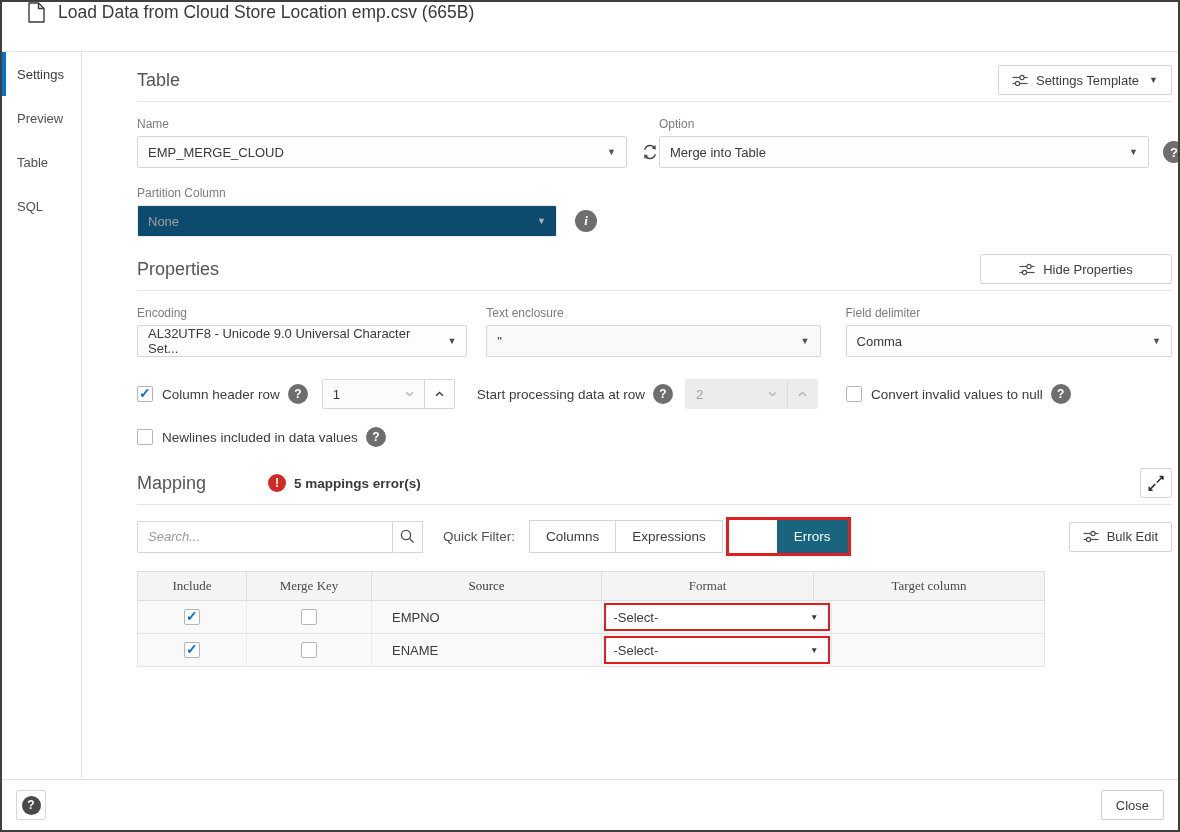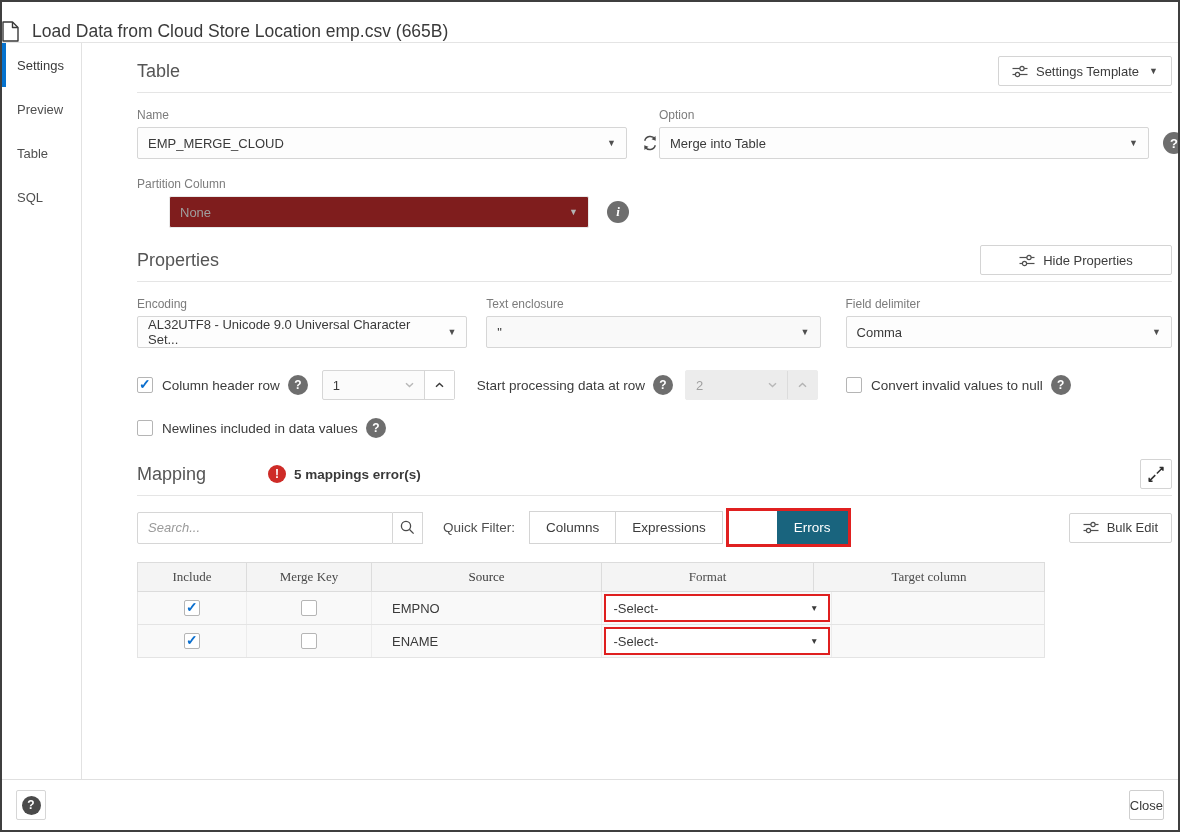--- a/index.html
+++ b/index.html
@@ -1,20 +1,20 @@
 <!DOCTYPE html>
 <html><head>
 <meta charset="utf-8">
 <style>
   * { box-sizing: border-box; margin: 0; padding: 0; }
   body { background: #fff; font-family: "Liberation Sans", sans-serif; }
   .window { width: 1180px; height: 832px; border: 2px solid #3f3f3f; background: #fff; display: flex; flex-direction: column; }
 
   
-  .titlebar { height: 41px; border-bottom: 1px solid #e4e4e4; display: flex; align-items: flex-end; gap: 13px; flex: 0 0 auto; }
+  .titlebar { height: 50px; border-bottom: 1px solid #e4e4e4; display: flex; align-items: flex-start; padding-left: 26px; gap: 13px; flex: 0 0 auto; }
   .titlebar h1 { font-size: 17.5px; font-weight: 400; color: #3a3a3a; }
 
   
   .bodyrow { flex: 1 1 auto; display: flex; min-height: 0; gap: 36px; }
   .sidebar { width: 80px; border-right: 1px solid #e2e2e2; flex: 0 0 auto; }
   .side-item { height: 44px; display: flex; align-items: center; padding-left: 11px; font-size: 13px; color: #4f4f4f; border-left: 4px solid transparent; cursor: pointer; }
   .side-item.active { border-left-color: #0572ce; color: #3a3a3a; }
 
   .content { flex: 1 1 auto; padding: 12px 6px 0 19px; overflow: hidden; }
 
@@ -23,21 +23,21 @@
   .divider { border-bottom: 1px solid #e5e5e5; margin-top: 5px; }
 
   .btn { display: inline-flex; align-items: center; gap: 8px; background: #fff; border: 1px solid #d4d4d4; height: 30px; padding: 0 13px; font-size: 13px; color: #3c3c3c; border-radius: 2px; cursor: pointer; white-space: nowrap; }
   .btn .caret { font-size: 9px; color: #4a4a4a; margin-left: 2px; }
 
   .field-label { font-size: 12px; color: #7c7c7c; margin: 15px 0 5px; }
   .muted-label { color: #9a9a9a; }
 
   .dd { position: relative; height: 32px; border: 1px solid #d6d6d6; background: #fdfdfd; display: flex; align-items: center; padding: 0 28px 0 10px; font-size: 13px; color: #3a3a3a; border-radius: 2px; cursor: pointer; }
   .dd::after { content: "▼"; position: absolute; right: 10px; top: 50%; transform: translateY(-52%); font-size: 9px; color: #4f4f4f; }
-  .dd.disabled { background: #7f1d1d; border-color: #e9e9e9; color: #9f9f9f; cursor: default; margin-left: 32px; }
+  .dd.disabled { background: #0c4a6e; border-color: #e9e9e9; color: #9f9f9f; cursor: default; }
   .dd.disabled::after { color: #b3b3b3; }
 
   .round-icon { width: 22px; height: 22px; border-radius: 50%; background: #6e6e6e; color: #fff; font-size: 13px; font-weight: bold; display: inline-flex; align-items: center; justify-content: center; flex: 0 0 auto; }
   .round-icon.small { width: 20px; height: 20px; font-size: 12px; }
   .q::after { content: "?"; }
   .i::after { content: "i"; font-style: italic; font-family: "Liberation Serif", serif; }
 
   .flexrow { display: flex; align-items: center; }
 
   
@@ -87,21 +87,21 @@
   .c-target { width: 230px; justify-content: center; }
   .c-format { width: 212px; }
   .select-dd { position: relative; width: 226px; height: 28px; background: #fff; border: 2px solid #df1f1f; display: flex; align-items: center; padding: 0 24px 0 8px; font-size: 13px; color: #3a3a3a; cursor: pointer; }
   .select-dd::after { content: "▼"; position: absolute; right: 9px; top: 50%; transform: translateY(-52%); font-size: 8.5px; color: #3a3a3a; }
 
   
   .footer { height: 51px; border-top: 1px solid #e0e0e0; display: flex; align-items: center; padding: 0 14px; flex: 0 0 auto; }
   .help-btn { width: 30px; height: 30px; border: 1px solid #d6d6d6; background: #fff; border-radius: 2px; display: flex; align-items: center; justify-content: center; cursor: pointer; }
   .help-btn .circ { width: 19px; height: 19px; border-radius: 50%; background: #4a4a4a; color: #fff; font-size: 12px; font-weight: bold; display: flex; align-items: center; justify-content: center; }
   .help-btn .circ::after { content: "?"; }
-  .close-btn { margin-left: auto; height: 30px; padding: 0 0; border: 1px solid #cfcfcf; background: #fff; font-size: 13px; color: #3a3a3a; border-radius: 2px; cursor: pointer; font-family: "Liberation Sans", sans-serif; }
+  .close-btn { margin-left: auto; height: 30px; padding: 0 14px; border: 1px solid #cfcfcf; background: #fff; font-size: 13px; color: #3a3a3a; border-radius: 2px; cursor: pointer; font-family: "Liberation Sans", sans-serif; }
 
   svg { display: block; }
 </style>
 </head>
 <body>
 
 <div class="window">
 
   <div class="titlebar">
     <span>

